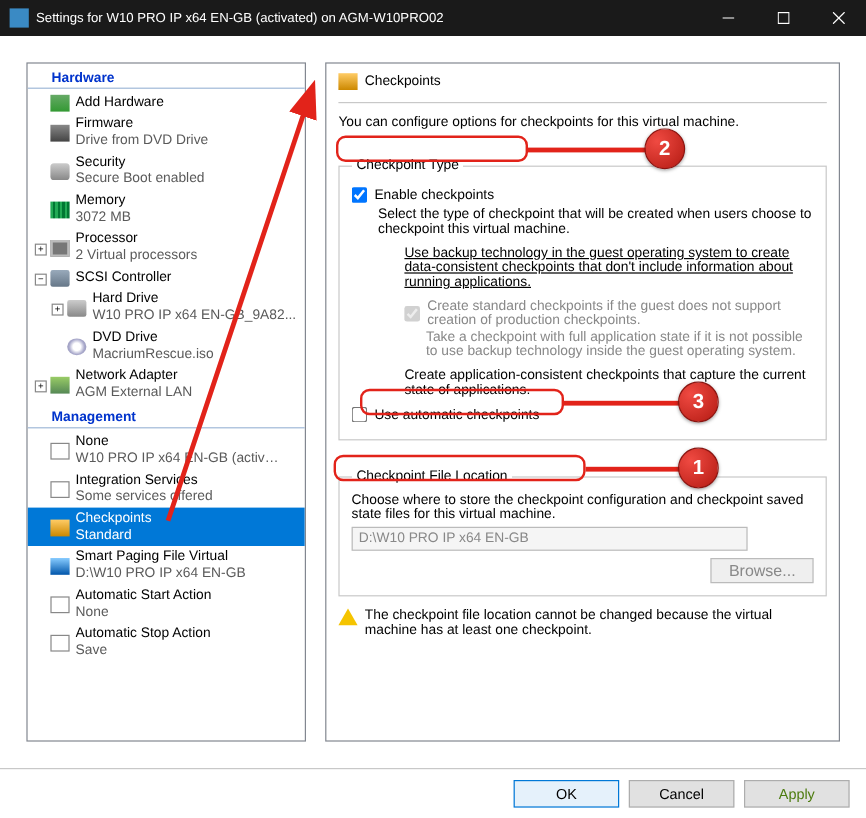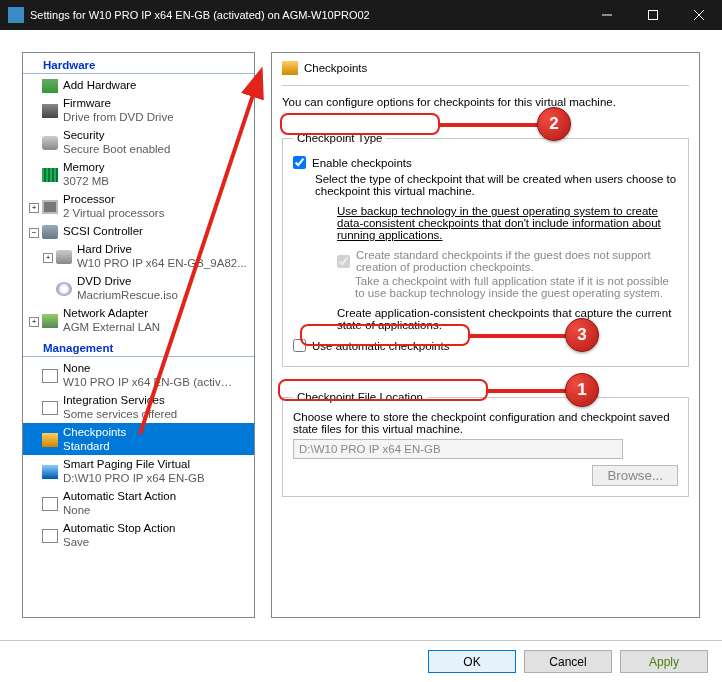--- a/index.html
+++ b/index.html
@@ -264,20 +264,26 @@
     </fieldset>
 
     <fieldset>
       <legend>Checkpoint File Location</legend>
       <div>Choose where to store the checkpoint configuration and checkpoint saved state files for this virtual machine.</div>
       <div class="pathbox">D:\W10 PRO IP x64 EN-GB</div>
       <button class="browse-btn" disabled="">Browse...</button>
       <div style="clear:both"></div>
     </fieldset>
 
+    <div class="warn-row">
+      <div class="warn-icon">
+          <div class="i-warn"></div>
+        </div>
+      <div>The checkpoint file location cannot be changed because the virtual machine has at least one checkpoint.</div>
+    </div>
 
     <div class="red-box overlay" style="left:8px; top:60px; width:160px; height:22px;"></div>
     <div class="connector overlay" style="left:168px; top:70px; width:100px;"></div>
     <div class="badge overlay" style="left:265px; top:54px;">2</div>
 
     <div class="red-box overlay" style="left:28px; top:271px; width:170px; height:22px;"></div>
     <div class="connector overlay" style="left:198px; top:281px; width:98px;"></div>
     <div class="badge overlay" style="left:293px; top:265px;">3</div>
 
     <div class="red-box overlay" style="left:6px; top:326px; width:210px; height:22px;"></div>

